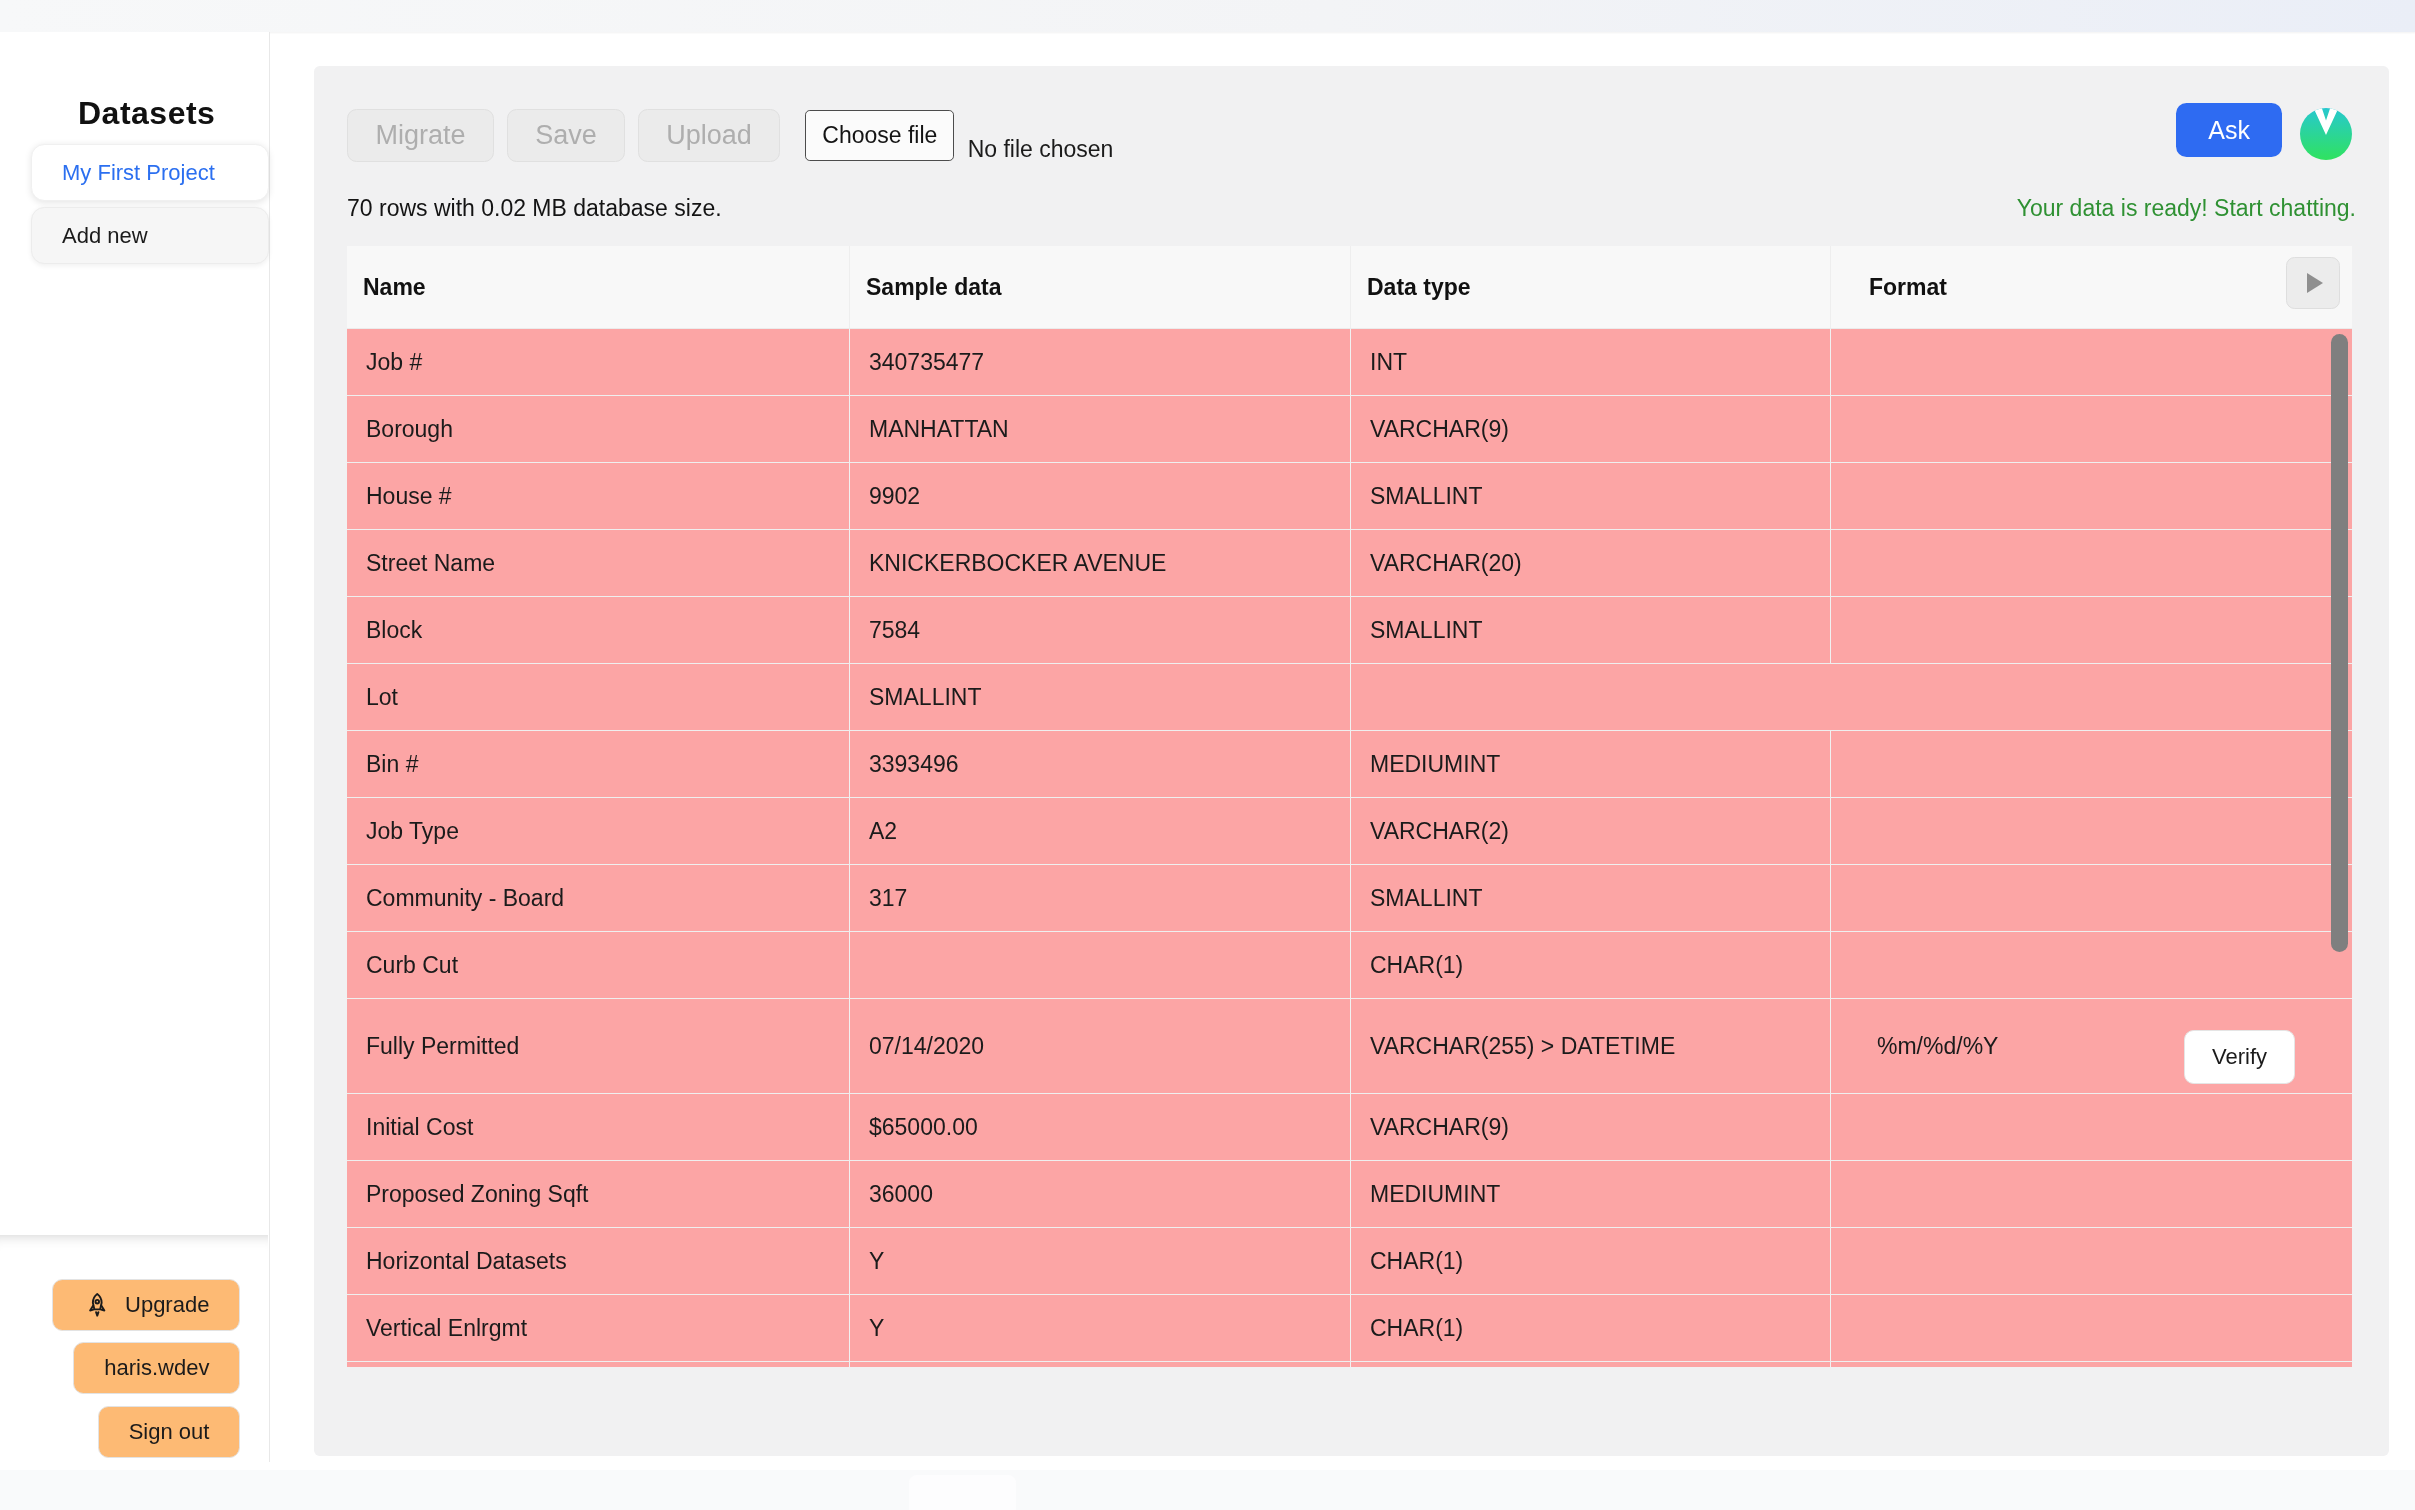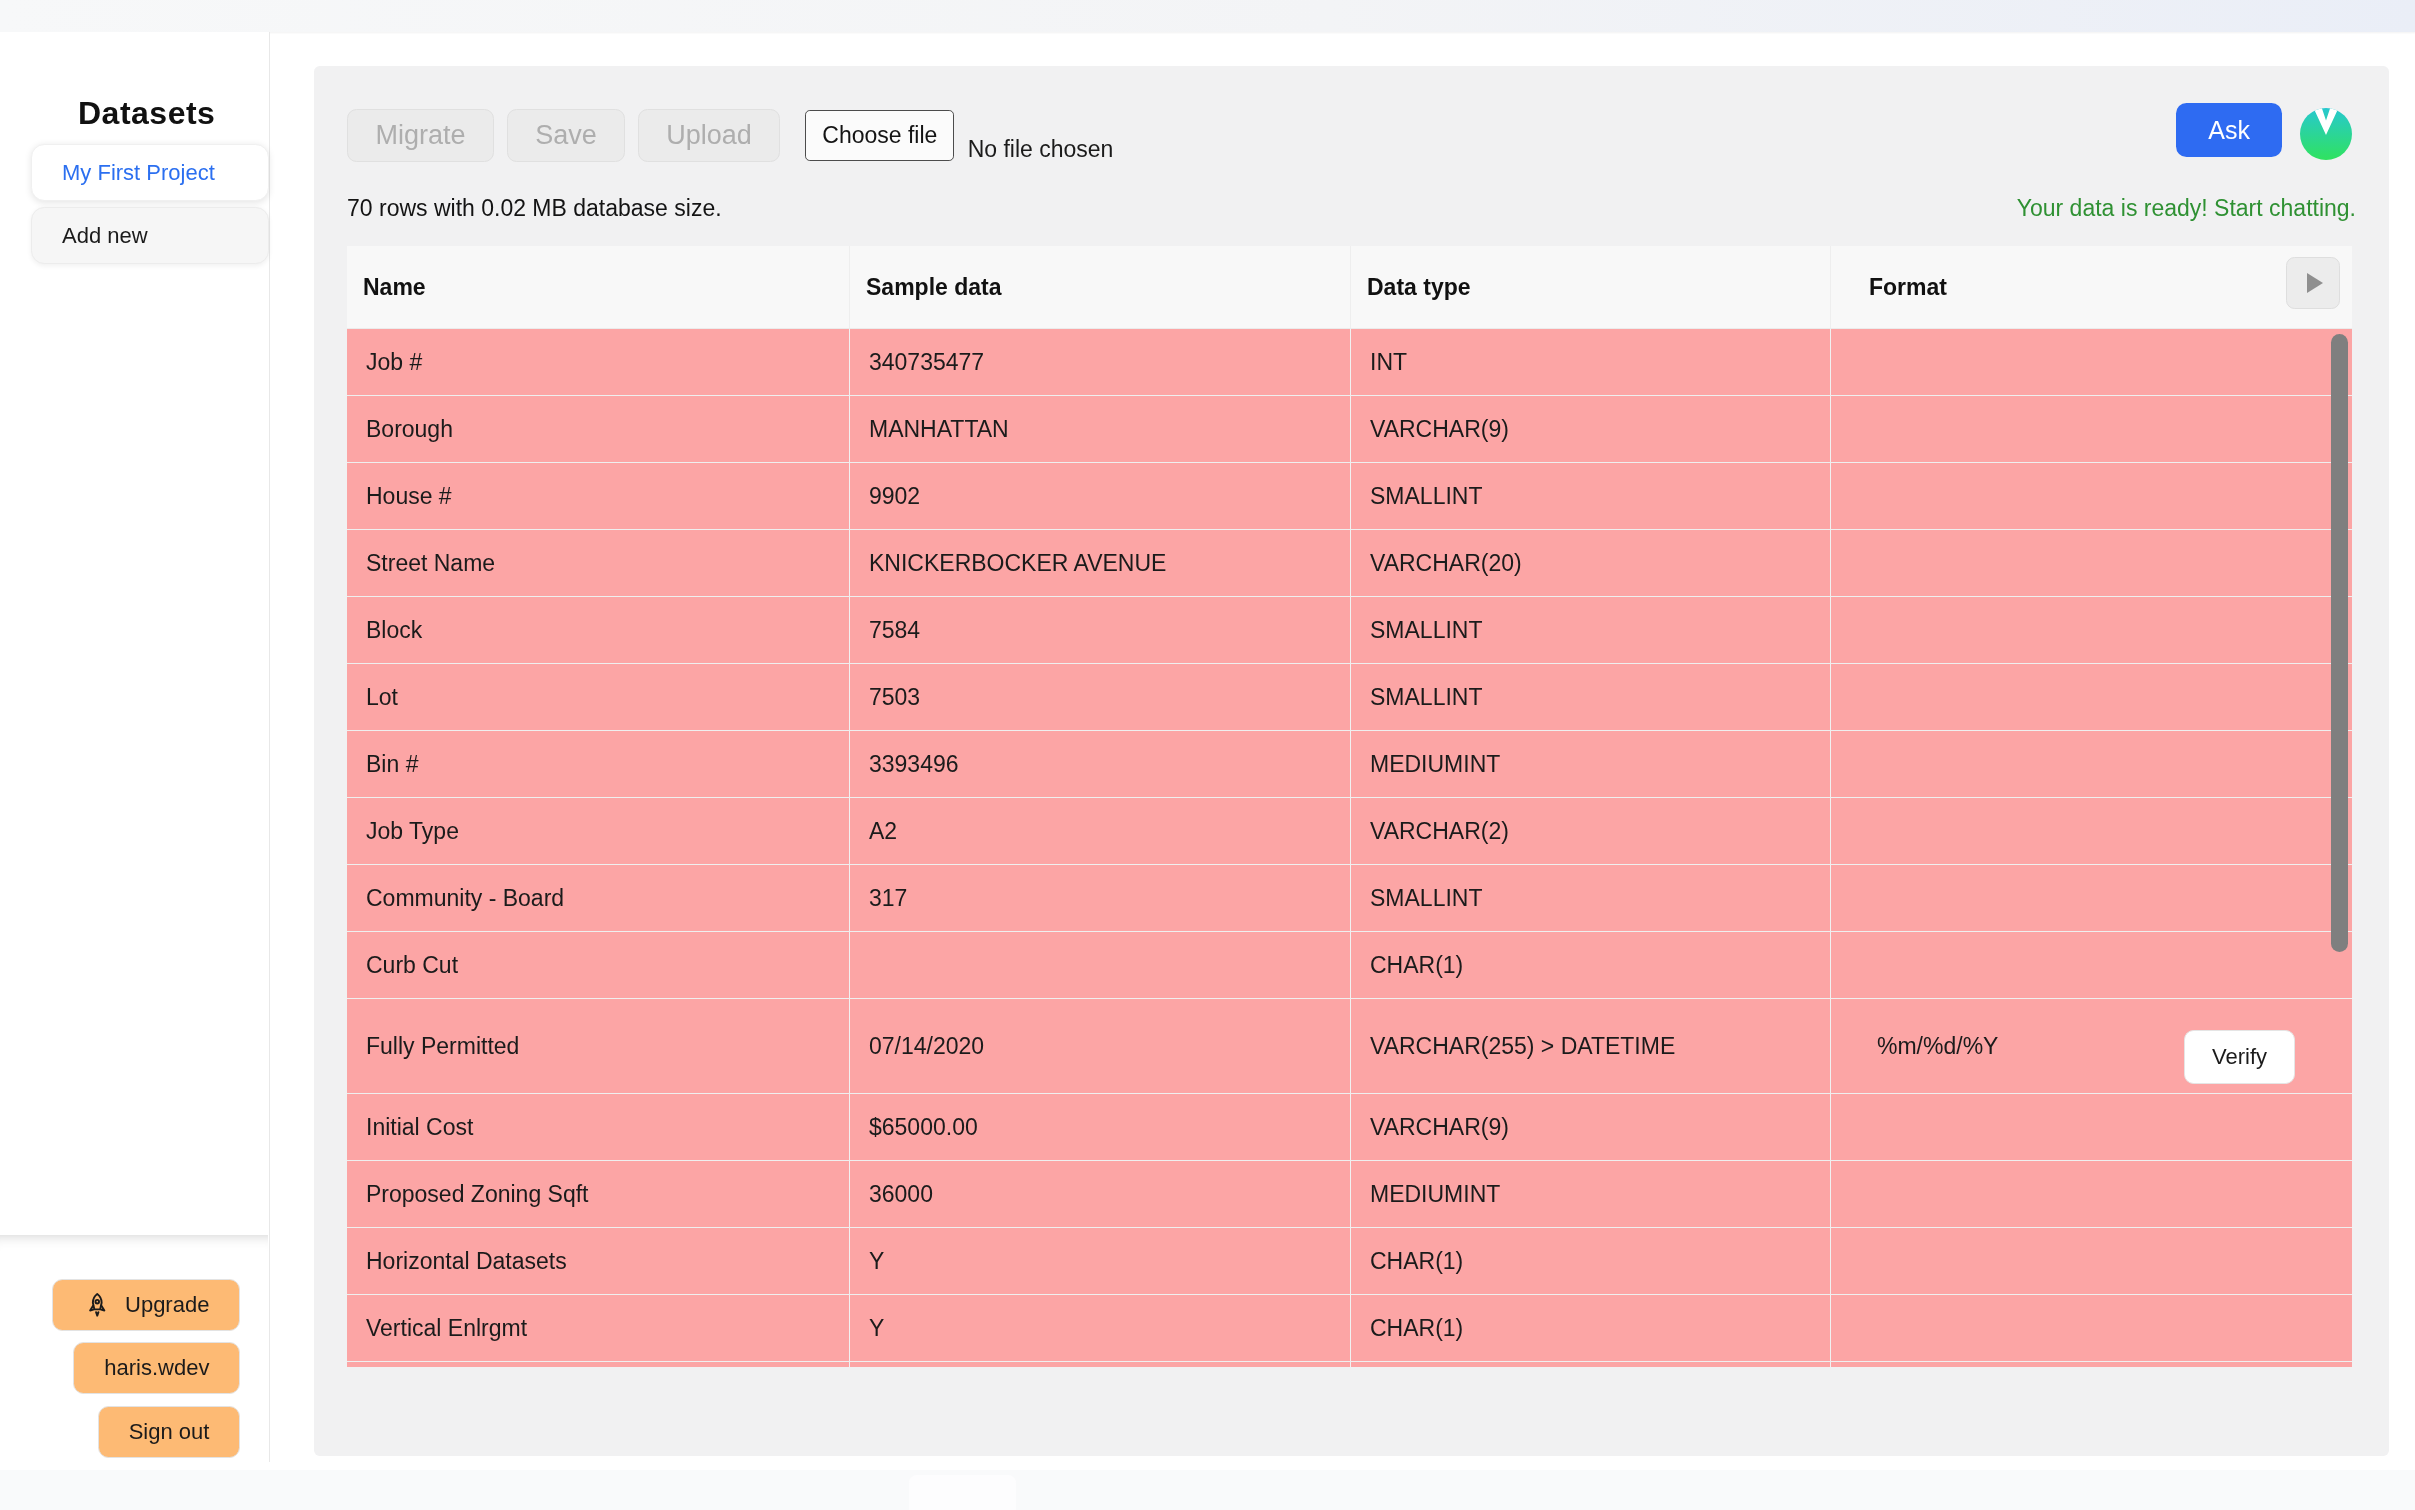--- a/index.html
+++ b/index.html
@@ -255,21 +255,20 @@
     <div class="td td-sample">7584</div>
     <div class="td td-type">SMALLINT</div>
     <div class="td fmt-c td-format">
       <span class="fmt"></span>
 
     </div>
   </div>
 
   <div class="trow">
     <div class="td td-name">Lot</div>
-    <div class="td td-sample">7503</div>
     <div class="td td-type">SMALLINT</div>
     <div class="td fmt-c td-format">
       <span class="fmt"></span>
 
     </div>
   </div>
 
   <div class="trow">
     <div class="td td-name">Bin #</div>
     <div class="td td-sample">3393496</div>

